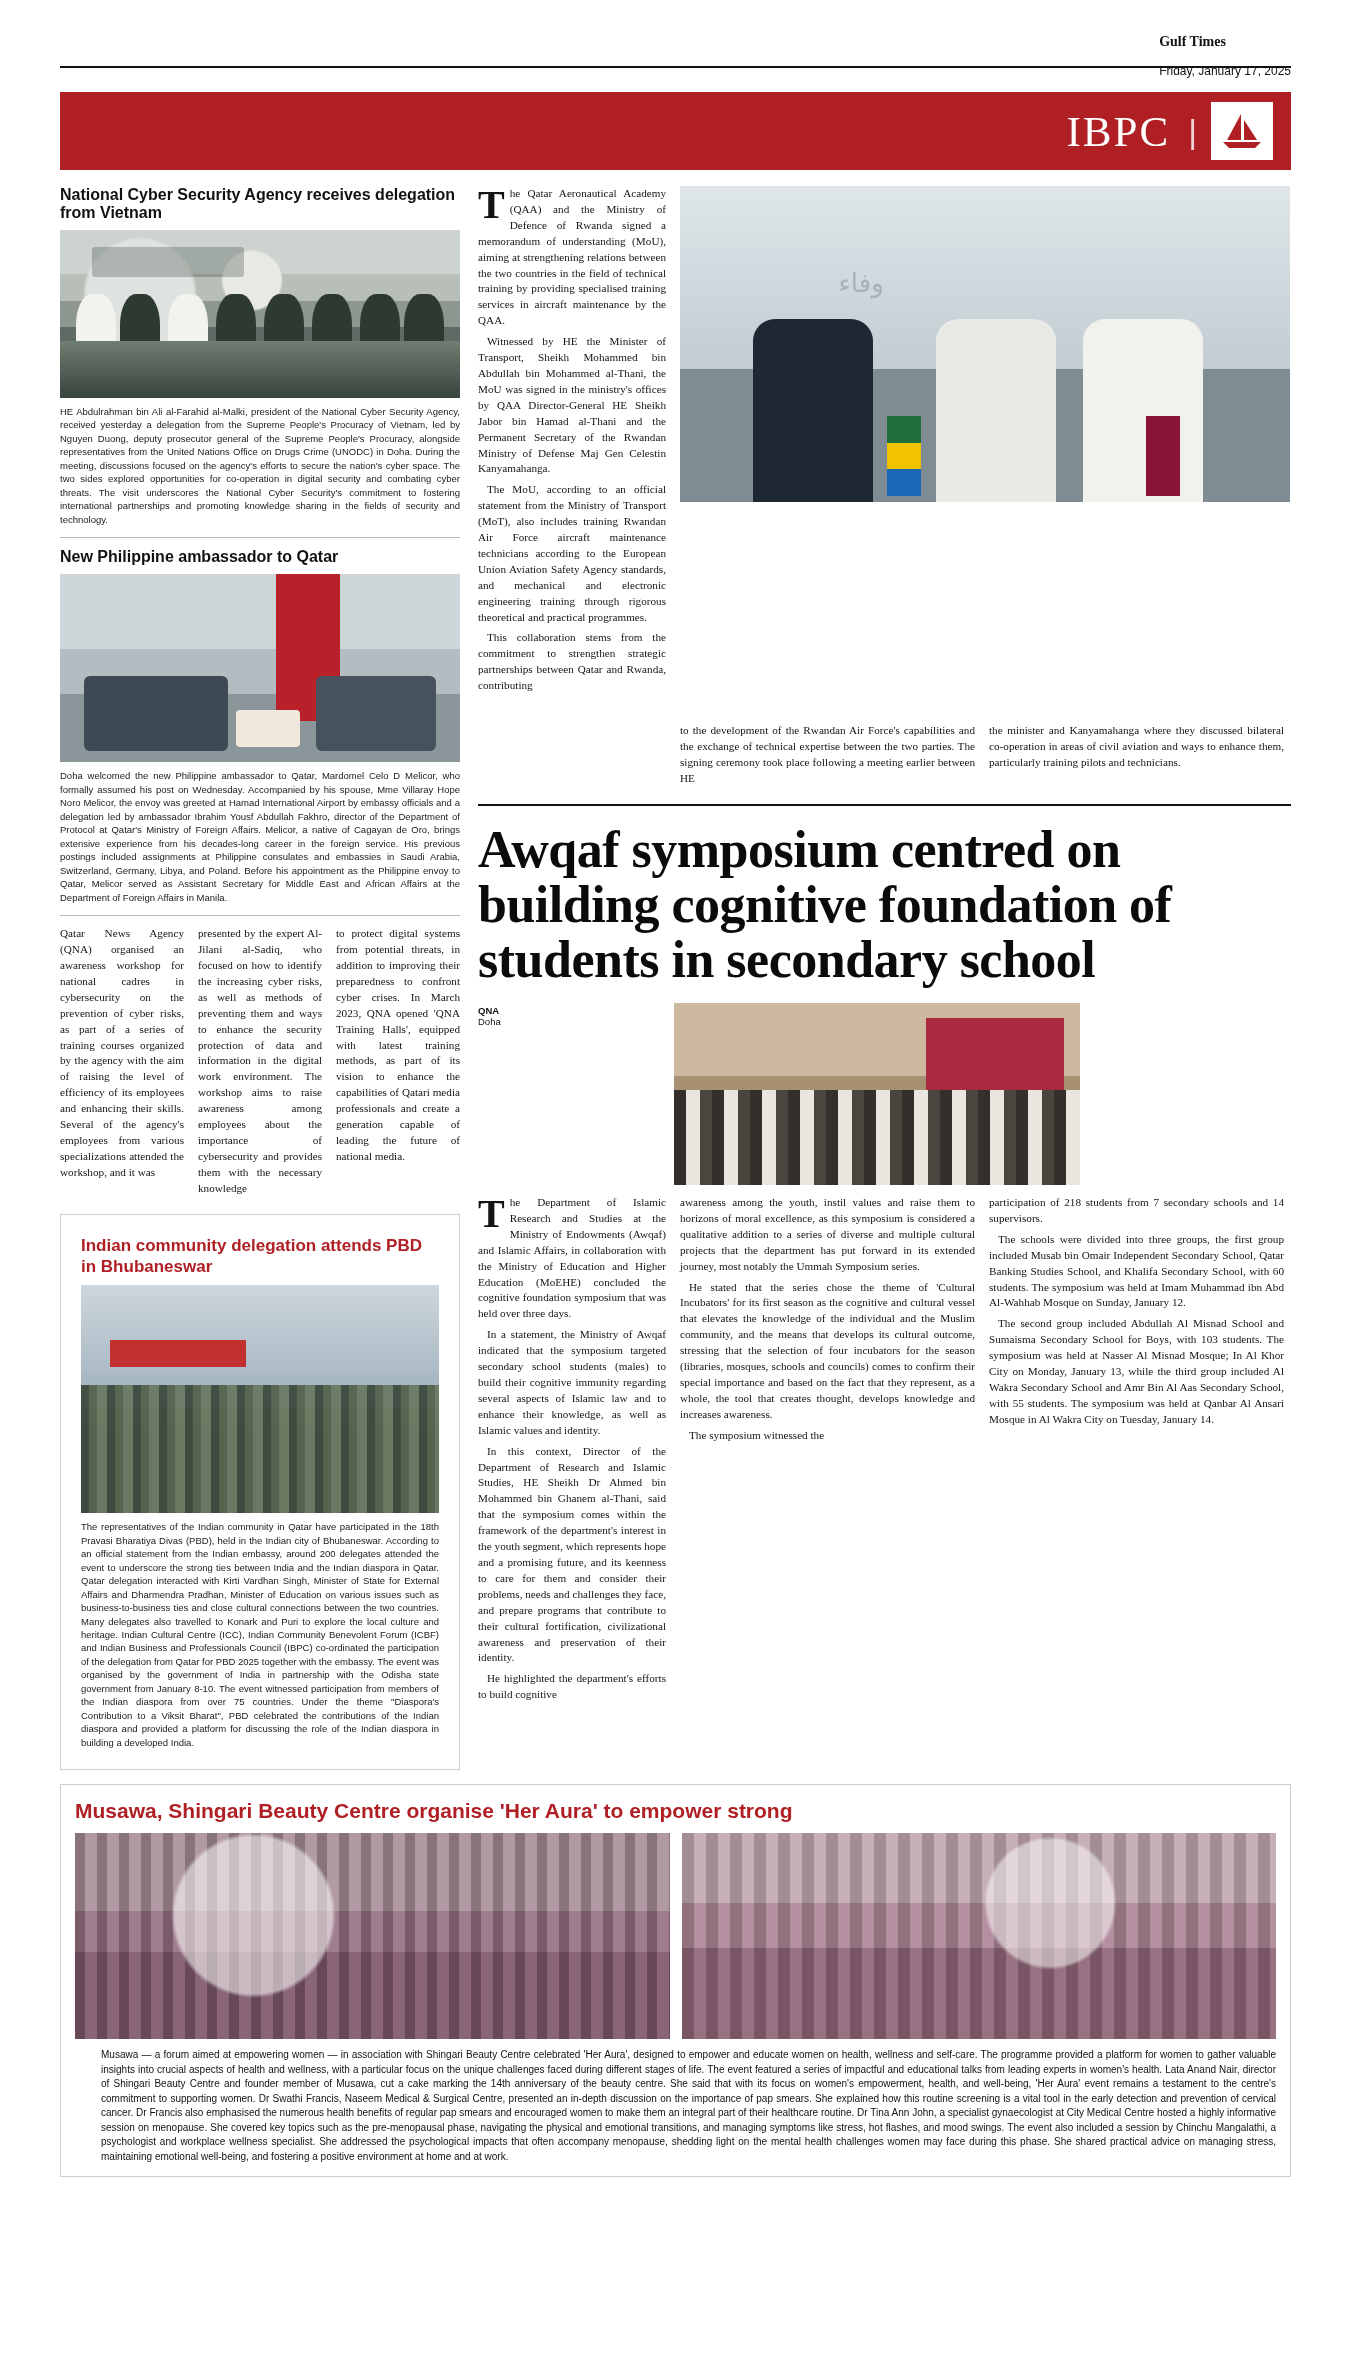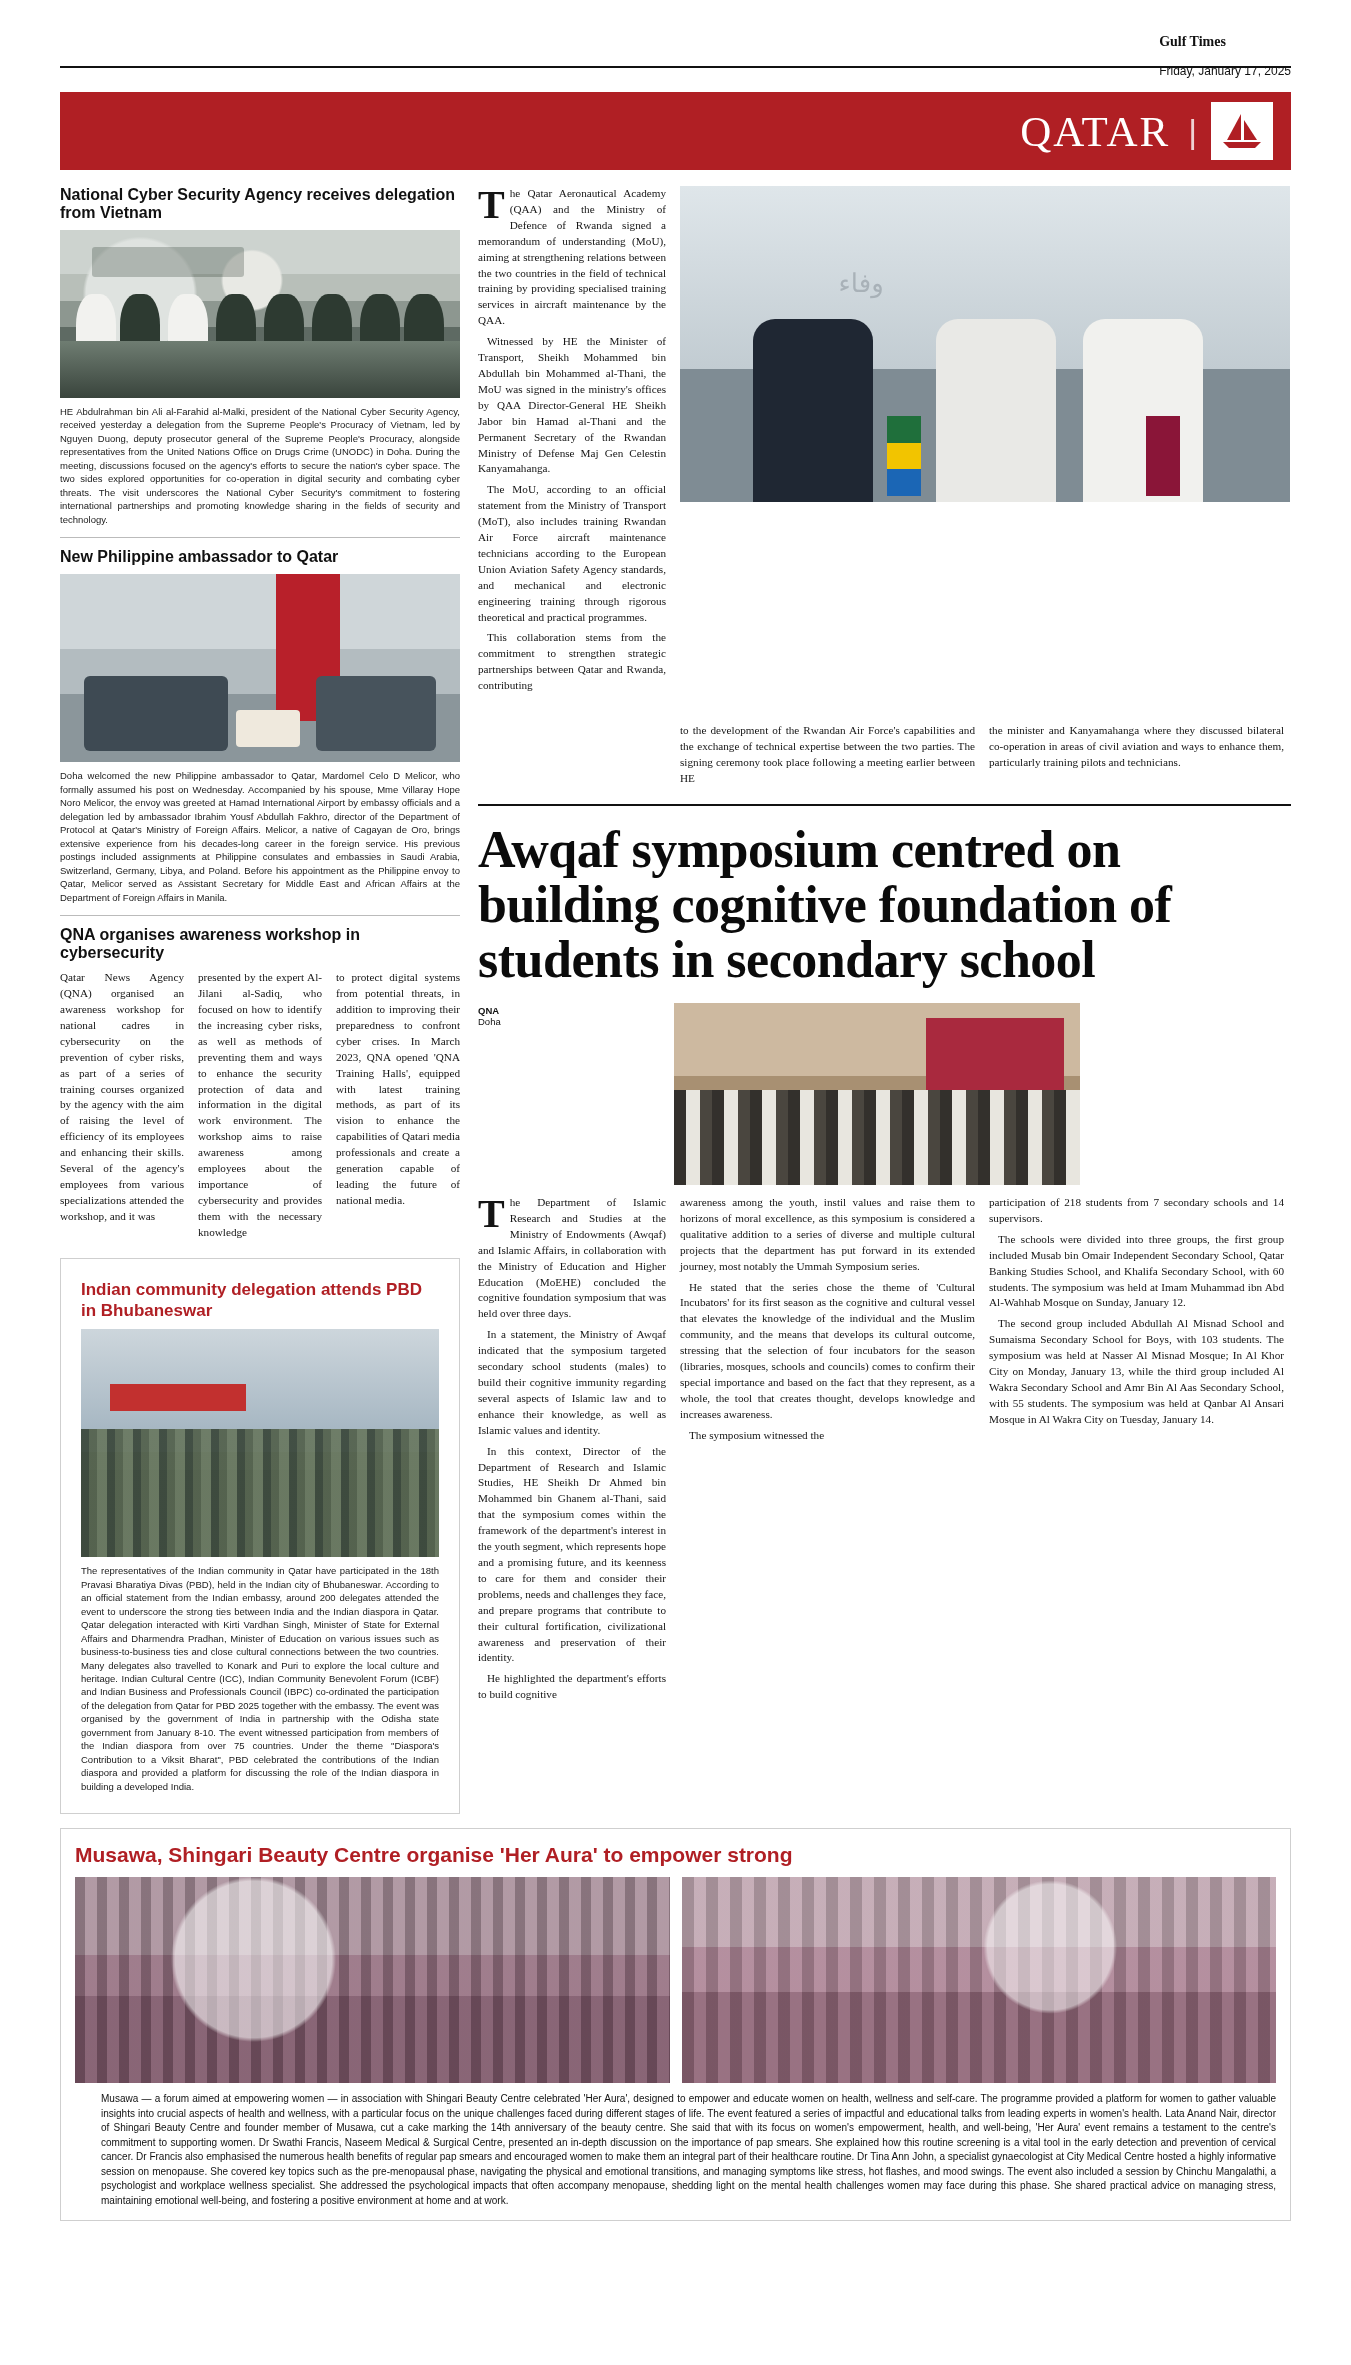--- a/index.html
+++ b/index.html
@@ -247,21 +247,21 @@
   <div class="masthead">
     <div class="mast-right">
       <div class="mast-title">Gulf Times</div>
       <div class="mast-date">Friday, January 17, 2025</div>
       <div class="mast-page">3</div>
     </div>
     <div class="mast-rule"></div>
   </div>
 
   <div class="banner">
-    <div class="banner-label">QATAR</div>
+    <div class="banner-label">IBPC</div>
     <div class="banner-sep">|</div>
     <div class="banner-logo">
       <svg width="46" height="42" viewBox="0 0 46 42" aria-hidden="true">
         <path d="M4 32 H42 L36 38 H10 Z" fill="#b01f24"></path>
         <path d="M22 4 L22 30 L8 30 Z" fill="#b01f24"></path>
         <path d="M25 10 L25 30 L38 30 Z" fill="#b01f24"></path>
       </svg>
     </div>
   </div>
 
@@ -295,21 +295,20 @@
             <div class="sofa"></div>
             <div class="sofa2"></div>
             <div class="tbl"></div>
         </div>
         <div class="caption">Doha welcomed the new Philippine ambassador to Qatar, Mardomel Celo D Melicor, who formally assumed his post on Wednesday. Accompanied by his spouse, Mme Villaray Hope Noro Melicor, the envoy was greeted at Hamad International Airport by embassy officials and a delegation led by ambassador Ibrahim Yousf Abdullah Fakhro, director of the Department of Protocol at Qatar's Ministry of Foreign Affairs. Melicor, a native of Cagayan de Oro, brings extensive experience from his decades-long career in the foreign service. His previous postings included assignments at Philippine consulates and embassies in Saudi Arabia, Switzerland, Germany, Libya, and Poland. Before his appointment as the Philippine envoy to Qatar, Melicor served as Assistant Secretary for Middle East and African Affairs at the Department of Foreign Affairs in Manila.</div>
       </div>
 
       <div class="hr-thin"></div>
 
       <div>
-        <h2 class="head-black">QNA organises awareness workshop in cybersecurity</h2>
         <div class="three">
           <div class="c bodytext" style="width:124px">
               <p class="first">Qatar News Agency (QNA) organised an awareness workshop for national cadres in cybersecurity on the prevention of cyber risks, as part of a series of training courses organized by the agency with the aim of raising the level of efficiency of its employees and enhancing their skills. Several of the agency's employees from various specializations attended the workshop, and it was</p>
             </div>
           <div class="c bodytext" style="width:124px">
               <p class="first">presented by the expert Al-Jilani al-Sadiq, who focused on how to identify the increasing cyber risks, as well as methods of preventing them and ways to enhance the security protection of data and information in the digital work environment. The workshop aims to raise awareness among employees about the importance of cybersecurity and provides them with the necessary knowledge</p>
             </div>
           <div class="c bodytext" style="width:124px">
               <p class="first">to protect digital systems from potential threats, in addition to improving their preparedness to confront cyber crises.
 In March 2023, QNA opened 'QNA Training Halls', equipped with latest training methods, as part of its vision to enhance the capabilities of Qatari media professionals and create a generation capable of leading the future of national media.</p>

